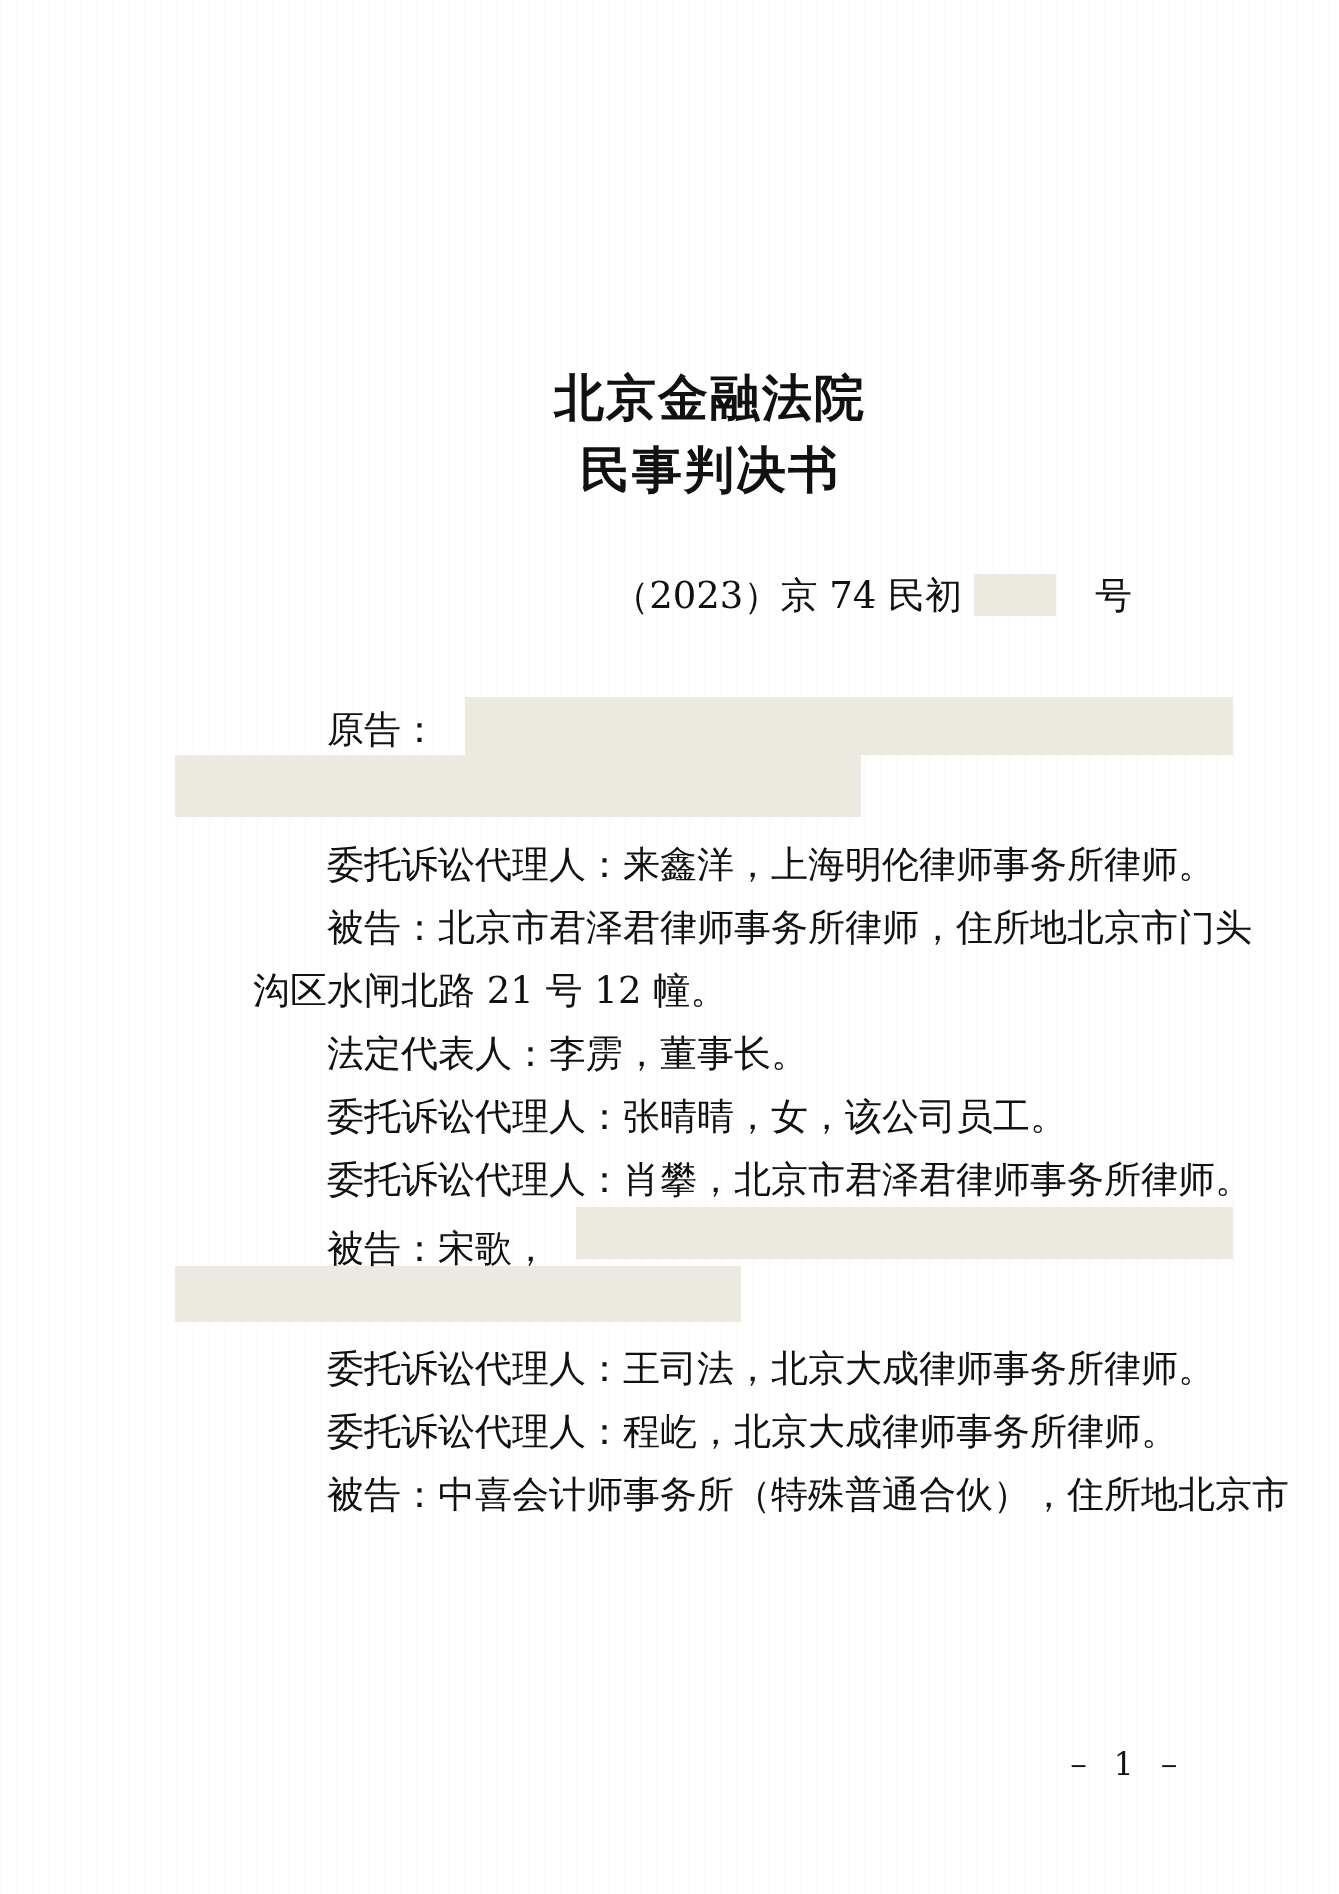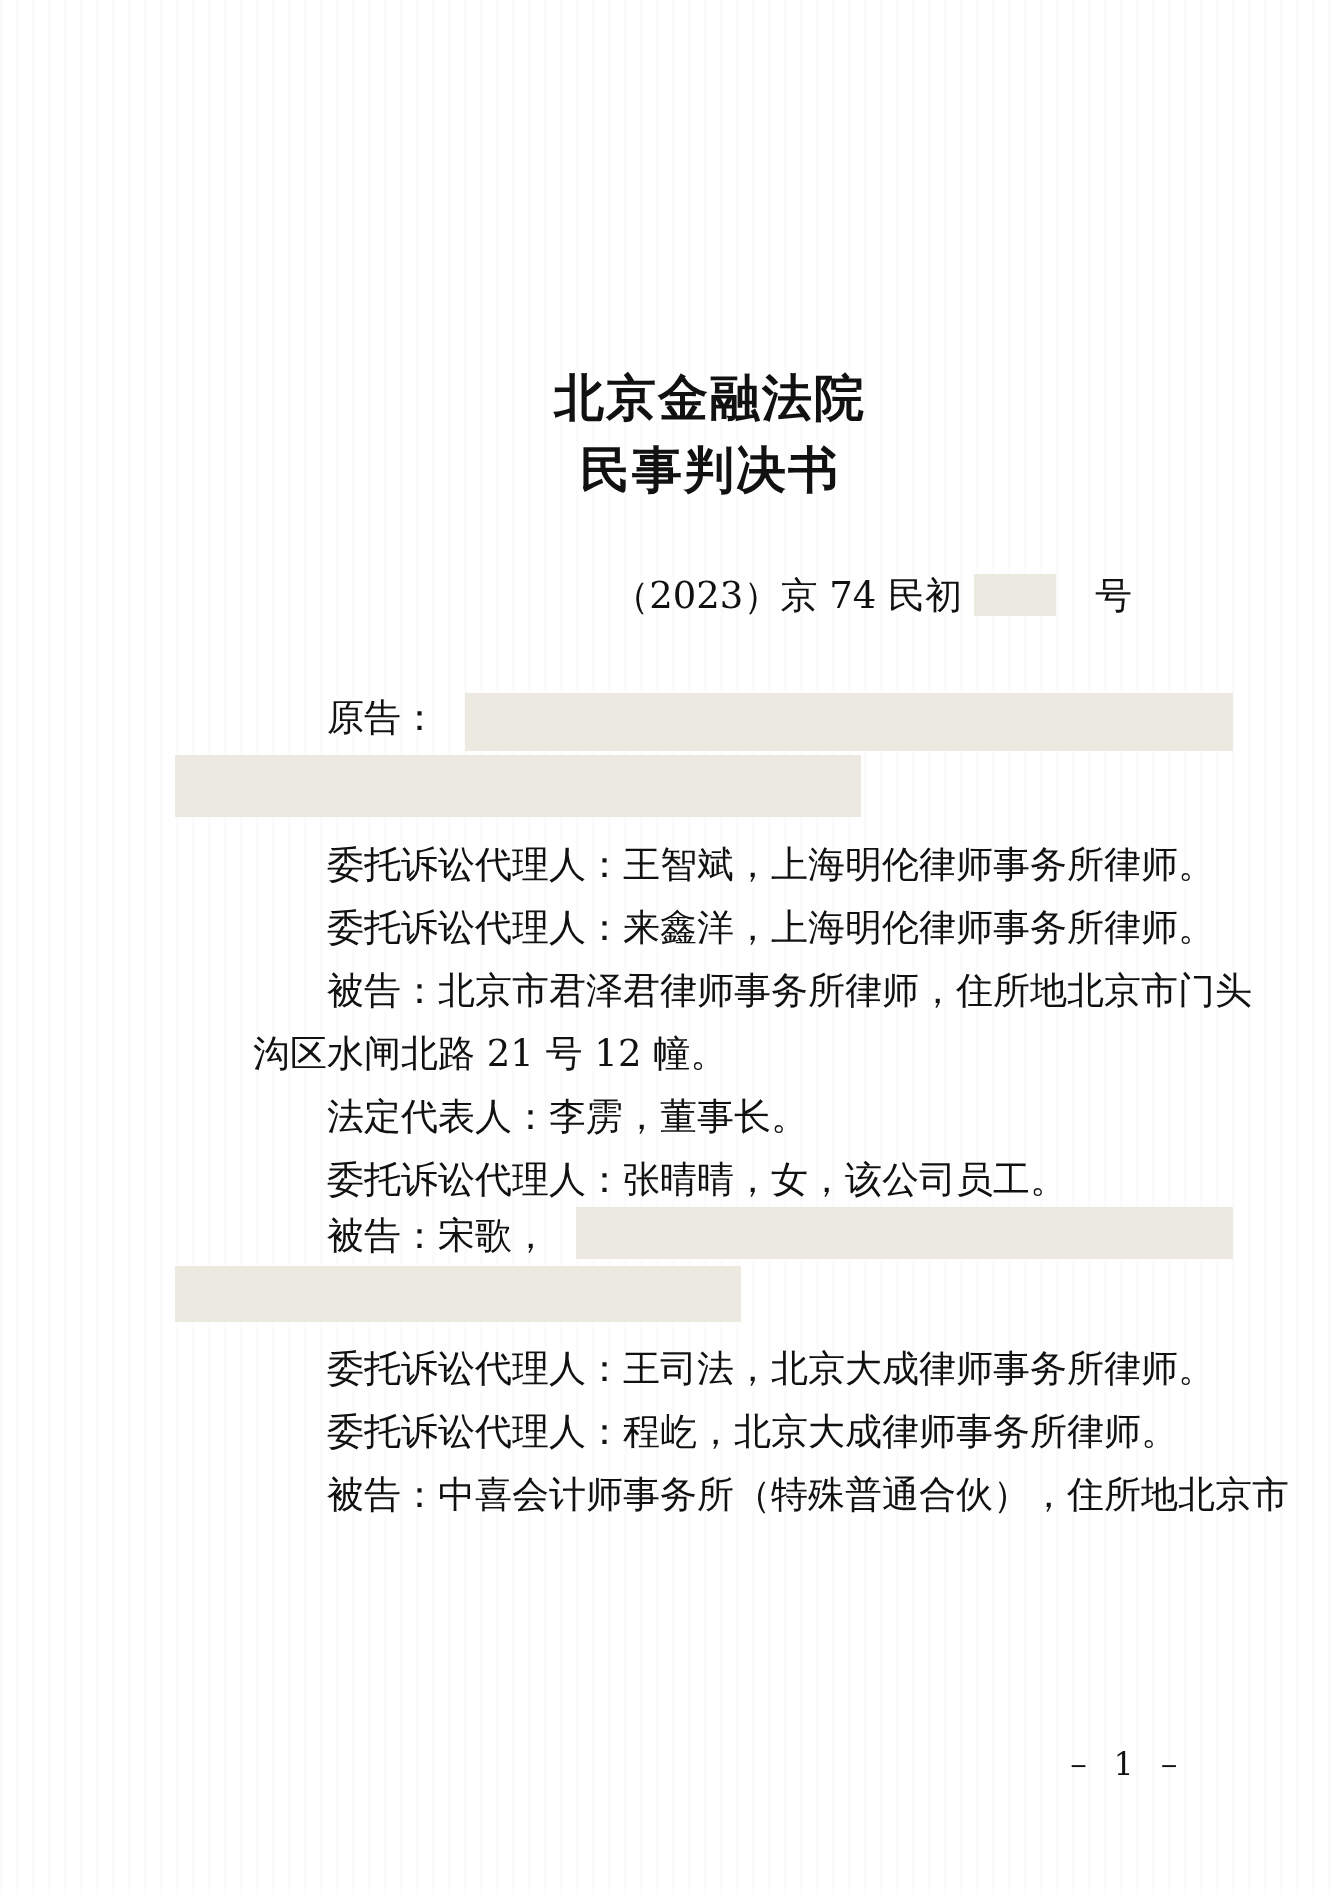--- a/index.html
+++ b/index.html
@@ -71,21 +71,21 @@
   }
   .row { white-space: nowrap; }
   .row.text {
     height: 63px;
     line-height: 63px;
   }
   .row.text.indent { text-indent: 74px; }
 
   .flexrow {
     display: flex;
-    align-items: flex-start;
+    align-items: flex-end;
     height: 62px;
     padding-left: 74px; 
   }
   .flexrow .indent-label { flex: 0 0 auto; }
   .flexrow .redact.fill { flex: 1 1 auto; height: 58px; }
 
   .flexrow.song { height: 63px; }
   .flexrow.song .redact.fill {
     height: 52px;
     align-self: flex-start;
@@ -132,26 +132,26 @@
   <div class="body">
 
     <div class="row flexrow">
       <span class="indent-label">原告：</span>
       <span class="redact fill"></span>
     </div>
 
     <div class="redact blockrow plaintiff-address"></div>
 
     <div id="lines-after-plaintiff">
-        <div class="row text indent">委托诉讼代理人：王智斌，上海明伦律师事务所律师。</div>
         <div class="row text indent">委托诉讼代理人：来鑫洋，上海明伦律师事务所律师。</div>
         <div class="row text indent">被告：北京市君泽君律师事务所律师，住所地北京市门头</div>
         <div class="row text">沟区水闸北路 21 号 12 幢。</div>
         <div class="row text indent">法定代表人：李雳，董事长。</div>
         <div class="row text indent">委托诉讼代理人：张晴晴，女，该公司员工。</div>
+        <div class="row text indent">委托诉讼代理人：肖攀，北京市君泽君律师事务所律师。</div>
       </div>
 
     <div class="row flexrow song">
       <span class="indent-label">被告：宋歌，</span>
       <span class="redact fill"></span>
     </div>
 
     <div class="redact blockrow song-address"></div>
 
     <div id="lines-after-defendant-song">

